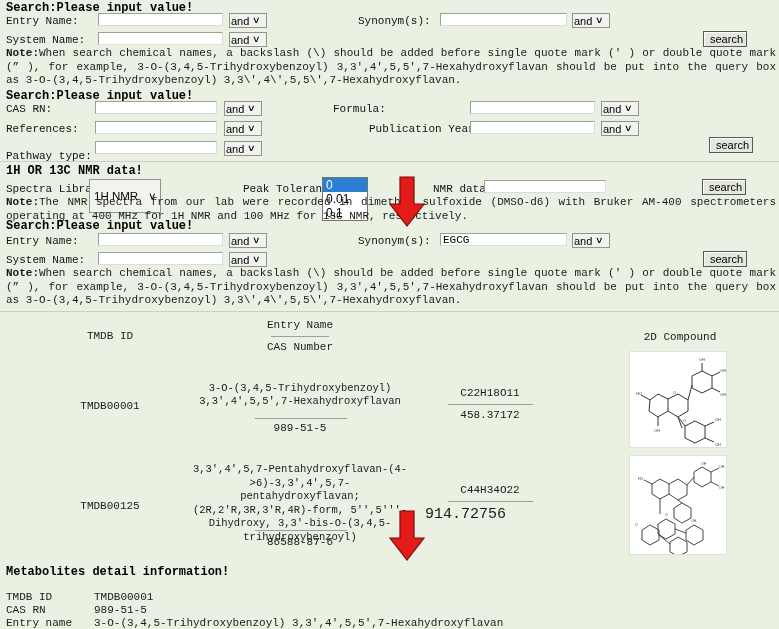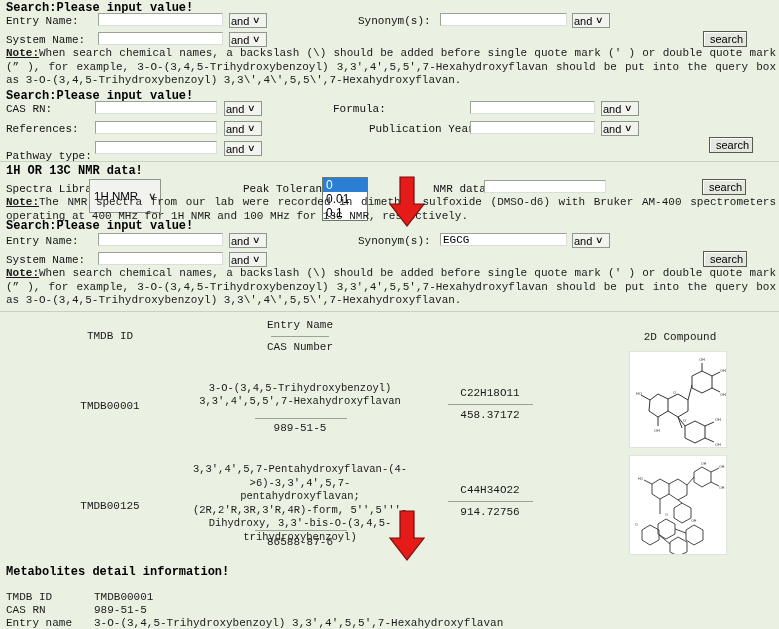--- a/index.html
+++ b/index.html
@@ -77,21 +77,21 @@
     padding: 1px 6px;
     cursor: pointer;
     box-shadow: inset 1px 1px 0 #ffffff;
   }
   .note {
     padding: 0 4px;
     font-size: 11px;
     line-height: 13.5px;
     text-align: justify;
   }
-  .note b { font-weight: bold; text-decoration: underline; }
+  .note b { font-weight: bold; }
   
   .abs { position: absolute; }
 
   
   .res-head {
     position: absolute;
     font-size: 11px;
     text-align: center;
   }
   .frac {
@@ -308,21 +308,21 @@
       </g>
     </svg>
   </div>
 
   <div class="abs" style="left:50px; top:500px; width:120px; text-align:center; font-size:11px;">TMDB00125</div>
   <div class="abs" style="left:190px; top:463px; width:220px; text-align:center; font-size:10.5px; line-height:13.5px;">3,3',4',5,7-Pentahydroxyflavan-(4-&gt;6)-3,3',4',5,7-pentahydroxyflavan; (2R,2'R,3R,3'R,4R)-form, 5'',5'''-Dihydroxy, 3,3'-bis-O-(3,4,5-trihydroxybenzoyl)</div>
   <div class="abs" style="left:255px; top:530px; width:92px; border-top:1px solid #9aa396;"></div>
   <div class="abs" style="left:190px; top:536px; width:220px; text-align:center; font-size:11px;">86588-87-6</div>
   <div class="abs" style="left:425px; top:484px; width:130px; text-align:center; font-size:11px;">C44H34O22</div>
   <div class="abs" style="left:448px; top:501px; width:85px; border-top:1px solid #9aa396;"></div>
-  <div class="abs" style="left:425px; top:506px; width:130px; text-align:center; font-size:11px;">914.72756</div>
+  <div class="abs" style="left:425px; top:506px; width:130px; text-align:left; font-size:15px;">914.72756</div>
 
   <div class="struct-box abs" style="left:629px; top:455px; width:98px; height:100px;">
     <svg width="98" height="100" viewBox="0 0 98 100" aria-hidden="true">
       <g stroke="#333" stroke-width="0.9" fill="none">
         <polygon points="22,28 30,23 39,28 39,38 30,43 22,38"></polygon>
         <polyline points="39,28 48,23 57,29 57,39 48,44 39,38"></polyline>
         <polygon points="64,16 72,11 81,16 81,26 72,31 64,26"></polygon>
         <polygon points="44,52 52,47 61,52 61,62 52,67 44,62"></polygon>
         <polygon points="28,68 36,63 45,68 45,78 36,83 28,78"></polygon>
         <polygon points="12,74 20,69 29,74 29,84 20,89 12,84"></polygon>

